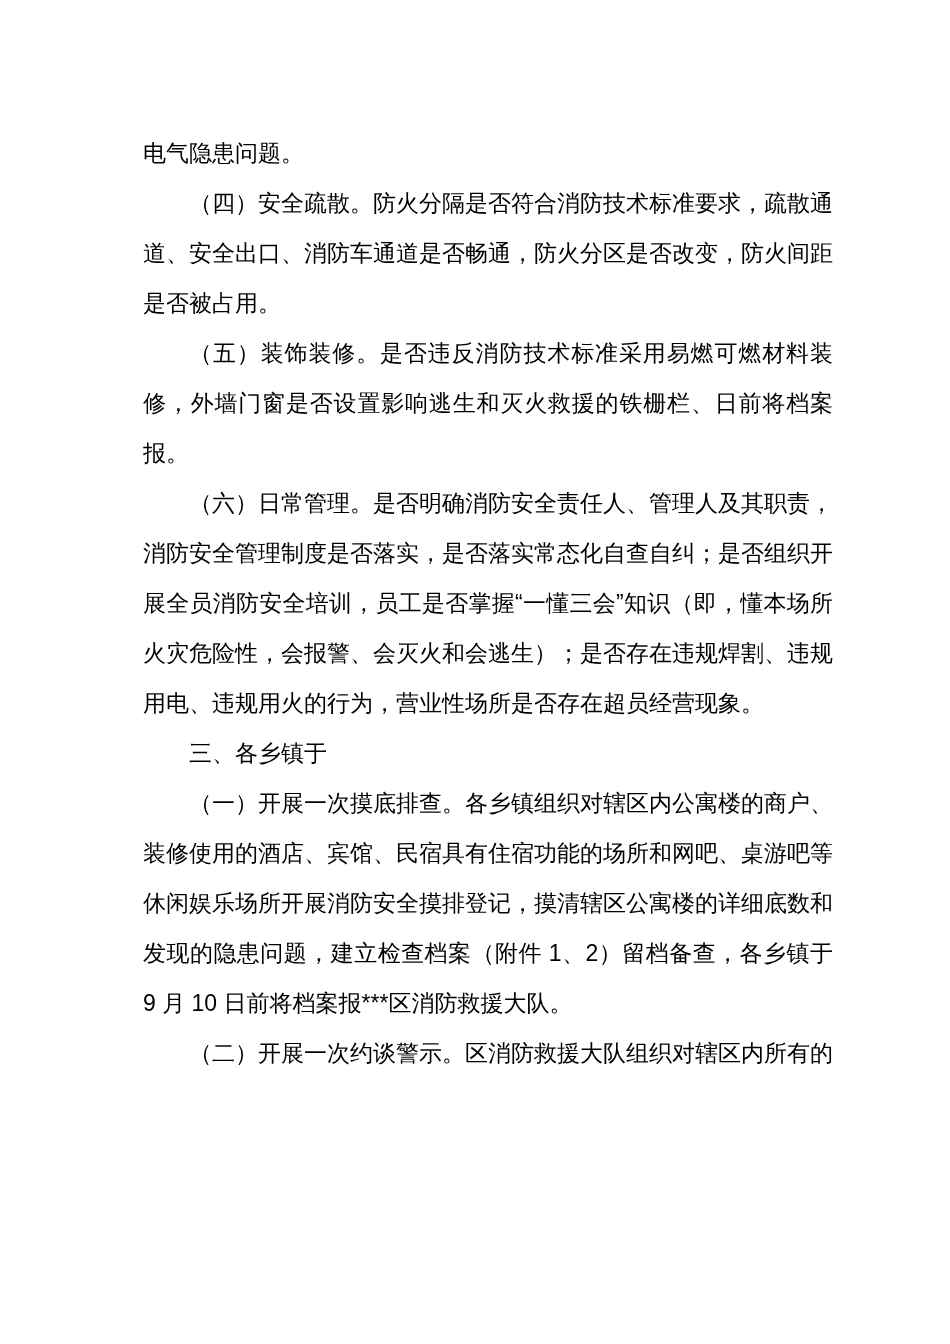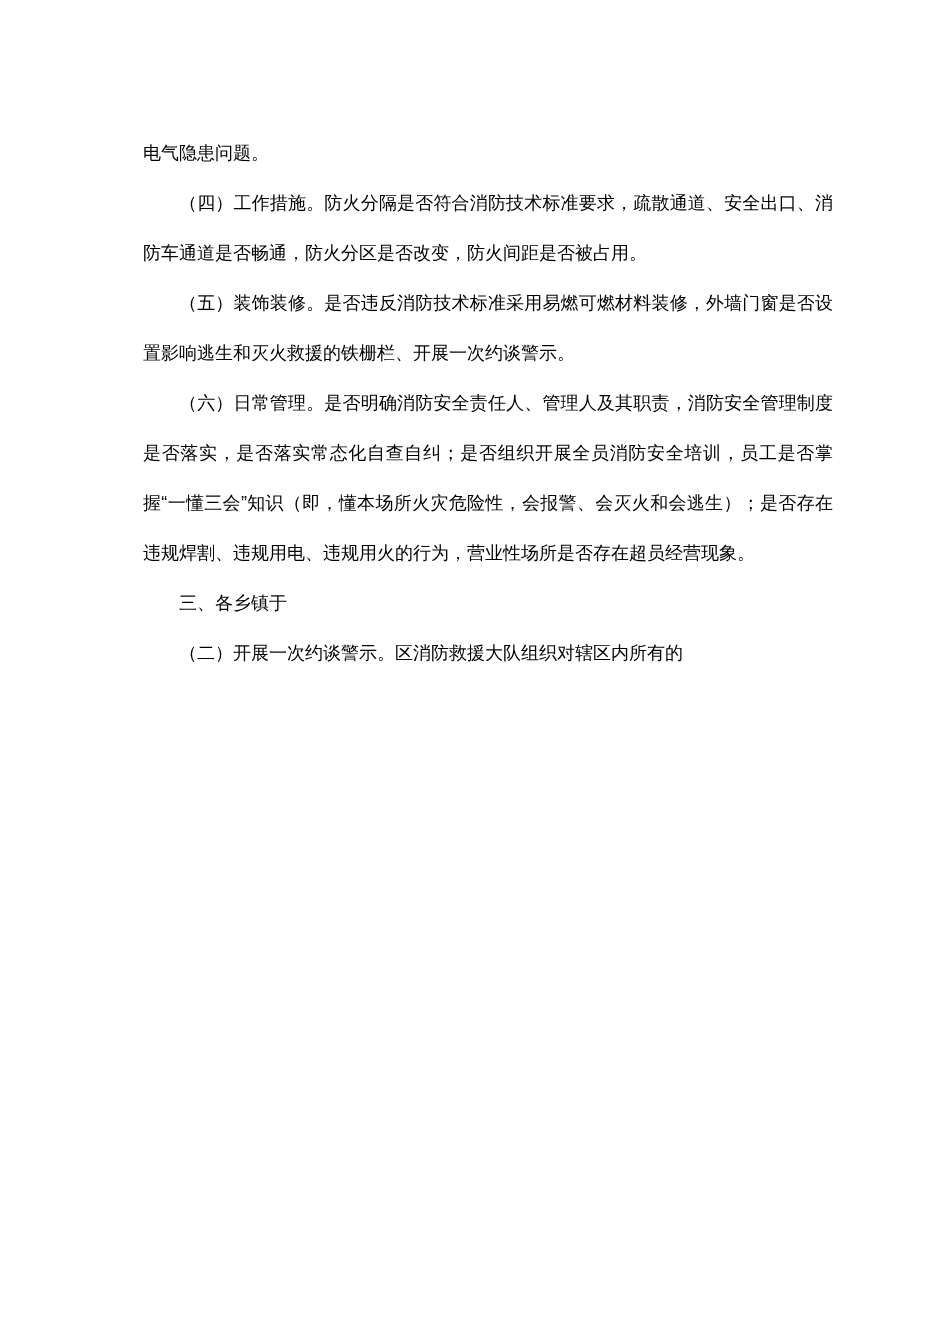--- a/index.html
+++ b/index.html
@@ -11,39 +11,40 @@
     position: relative;
     width: 950px;
     height: 1344px;
     background: #ffffff;
     overflow: hidden;
   }
   .doc-body {
     box-sizing: border-box;
     padding: 128px 117px 0 143px;
     font-family: "Liberation Sans", "DejaVu Sans", sans-serif;
-    font-size: 18px;
+    font-size: 23px;
     line-height: 50px;
     color: #000000;
     text-align: justify;
   }
   .para {
     margin: 0;
     word-break: normal;
     overflow-wrap: break-word;
   }
   .para.indent {
     text-indent: 2em;
   }
 </style>
 </head>
 <body>
 
 <div class="page">
   <div class="doc-body">
       <p class="para">电气隐患问题。</p>
-      <p class="para indent">（四）工作措施。防火分隔是否符合消防技术标准要求，疏散通道、安全出口、消防车通道是否畅通，防火分区是否改变，防火间距是否被占用。</p>
-      <p class="para indent">（五）装饰装修。是否违反消防技术标准采用易燃可燃材料装修，外墙门窗是否设置影响逃生和灭火救援的铁栅栏、开展一次约谈警示。</p>
+      <p class="para indent">（四）安全疏散。防火分隔是否符合消防技术标准要求，疏散通道、安全出口、消防车通道是否畅通，防火分区是否改变，防火间距是否被占用。</p>
+      <p class="para indent">（五）装饰装修。是否违反消防技术标准采用易燃可燃材料装修，外墙门窗是否设置影响逃生和灭火救援的铁栅栏、日前将档案报。</p>
       <p class="para indent">（六）日常管理。是否明确消防安全责任人、管理人及其职责，消防安全管理制度是否落实，是否落实常态化自查自纠；是否组织开展全员消防安全培训，员工是否掌握“一懂三会”知识（即，懂本场所火灾危险性，会报警、会灭火和会逃生）；是否存在违规焊割、违规用电、违规用火的行为，营业性场所是否存在超员经营现象。</p>
       <p class="para indent">三、各乡镇于</p>
+      <p class="para indent">（一）开展一次摸底排查。各乡镇组织对辖区内公寓楼的商户、装修使用的酒店、宾馆、民宿具有住宿功能的场所和网吧、桌游吧等休闲娱乐场所开展消防安全摸排登记，摸清辖区公寓楼的详细底数和发现的隐患问题，建立检查档案（附件 1、2）留档备查，各乡镇于 9 月 10 日前将档案报***区消防救援大队。</p>
       <p class="para indent">（二）开展一次约谈警示。区消防救援大队组织对辖区内所有的</p>
     </div>
 </div>
 
 </body></html>

